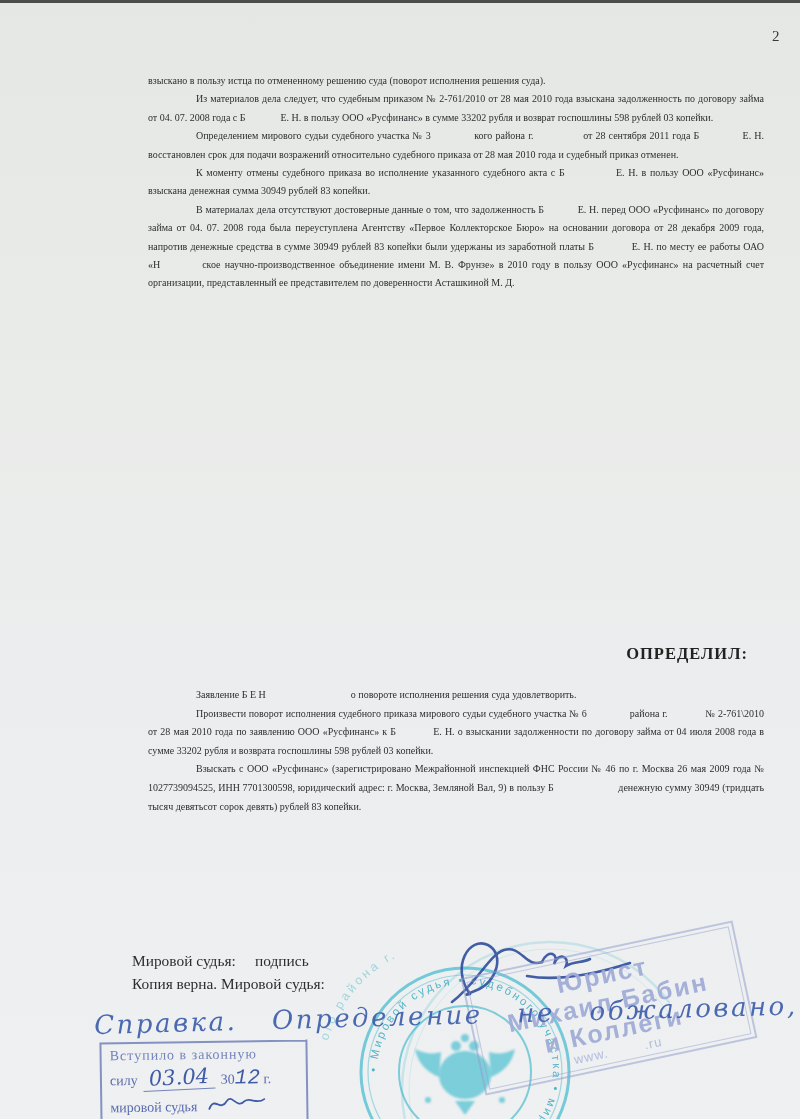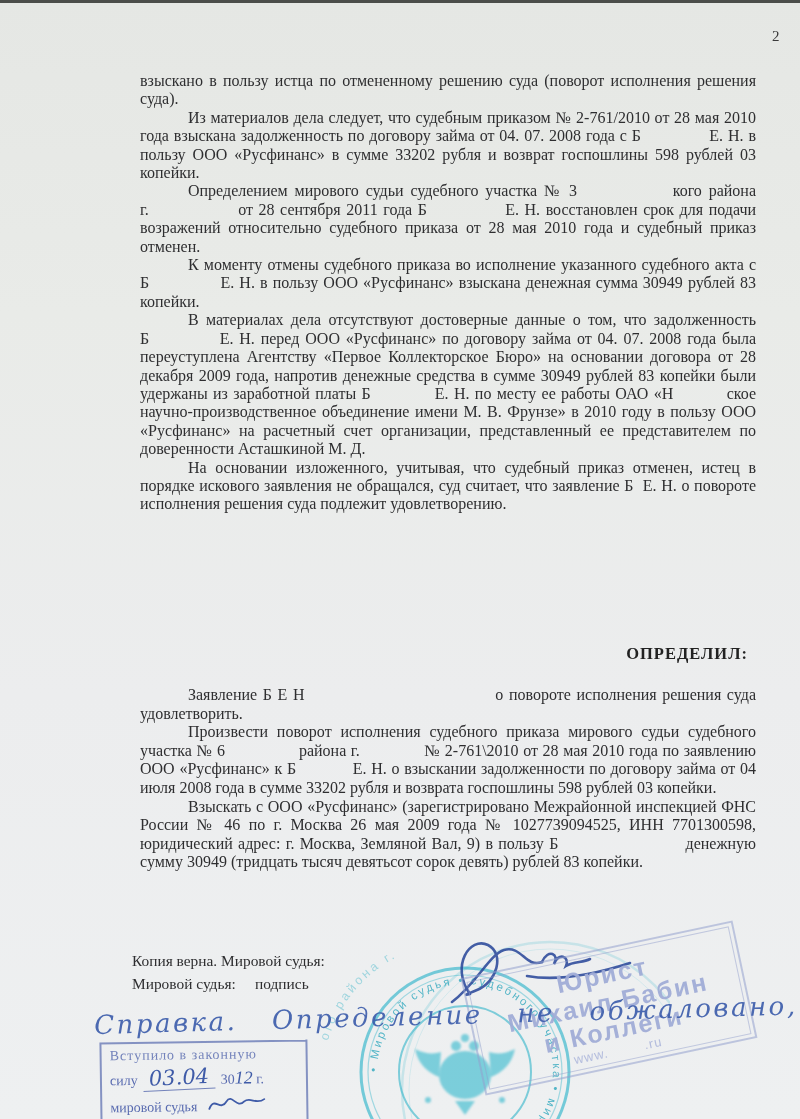--- a/index.html
+++ b/index.html
@@ -4,21 +4,21 @@
 <style>
   html,body{margin:0;padding:0;}
   body{
     width:800px;height:1119px;position:relative;overflow:hidden;
     background:linear-gradient(180deg,#e5e7e4 0%,#e9ebe8 28%,#ecedee 62%,#eef0f1 100%);
     font-family:"Liberation Serif",serif;color:#2f2f2f;
   }
   .scan-edge{position:absolute;top:0;left:0;width:800px;height:3px;background:#4b4d4a;}
   .page-number{position:absolute;left:772px;top:28px;font-size:15px;color:#3a3a3a;}
 
-  .doc-upper,.doc-lower{position:absolute;left:140px;width:616px;font-size:16px;color:#2e2e30;}
+  .doc-upper,.doc-lower{position:absolute;left:148px;width:616px;font-size:10px;color:#2e2e30;}
   .doc-upper{top:72px;line-height:18.4px;}
   .doc-lower{top:686px;line-height:18.6px;}
   .para{margin:0;text-align:justify;}
   .para.indent{text-indent:48px;}
   .doc-heading{
     position:absolute;left:132px;top:644px;width:616px;text-align:right;
     font-weight:bold;font-size:16.5px;letter-spacing:1px;text-indent:40px;color:#222;
   }
   .sig-block{position:absolute;left:132px;top:950px;font-size:15.4px;line-height:22.5px;color:#2e2e30;}
 
@@ -54,50 +54,49 @@
     padding:4px 0 0 8px;transform:rotate(-0.8deg);
     color:rgba(62,84,164,.85);font-family:"Liberation Serif",serif;
   }
   .fs-line1{font-size:14px;letter-spacing:1px;color:rgba(62,84,164,.7);}
   .fs-line2{font-size:14px;margin-top:2px;white-space:nowrap;}
   .fs-date{
     display:inline-block;font-family:"DejaVu Serif",serif;font-style:italic;font-size:21px;
     color:rgba(43,74,160,.9);border-bottom:1.5px solid rgba(62,84,164,.7);
     padding:0 6px;margin:0 2px;transform:rotate(-2deg);
   }
-  .fs-year-hw{font-family:Liberation Serif, serif;font-style:italic;font-size:18px;color:rgba(43,74,160,.9);margin-top:10px;}
+  .fs-year-hw{font-family:Liberation Mono, monospace;font-style:italic;font-size:21px;color:rgba(43,74,160,.9);margin-top:10px;}
   .fs-line3{font-size:14px;margin-top:3px;white-space:nowrap;}
   .fs-sig{vertical-align:-4px;margin-left:6px;}
 </style>
 </head>
 <body>
 
 <div class="scan-edge"></div>
 <div class="page-number">2</div>
 
 <div class="doc-upper">
     <p class="para">взыскано в пользу истца по отмененному решению суда (поворот исполнения решения суда).</p>
     <p class="para indent">Из материалов дела следует, что судебным приказом № 2-761/2010 от 28 мая 2010 года взыскана задолженность по договору займа от 04. 07. 2008 года с Б&nbsp;&nbsp;&nbsp;&nbsp;&nbsp;&nbsp;&nbsp;&nbsp;&nbsp;&nbsp;&nbsp;&nbsp;&nbsp;&nbsp;Е. Н. в пользу ООО «Русфинанс» в сумме 33202 рубля и возврат госпошлины 598 рублей 03 копейки.</p>
     <p class="para indent">Определением мирового судьи судебного участка № 3&nbsp;&nbsp;&nbsp;&nbsp;&nbsp;&nbsp;&nbsp;&nbsp;&nbsp;&nbsp;&nbsp;&nbsp;&nbsp;&nbsp;кого района г.&nbsp;&nbsp;&nbsp;&nbsp;&nbsp;&nbsp;&nbsp;&nbsp;&nbsp;&nbsp;&nbsp;&nbsp;&nbsp;&nbsp;&nbsp;&nbsp;от 28 сентября 2011 года Б&nbsp;&nbsp;&nbsp;&nbsp;&nbsp;&nbsp;&nbsp;&nbsp;&nbsp;&nbsp;&nbsp;&nbsp;&nbsp;&nbsp;Е. Н. восстановлен срок для подачи возражений относительно судебного приказа от 28 мая 2010 года и судебный приказ отменен.</p>
     <p class="para indent">К моменту отмены судебного приказа во исполнение указанного судебного акта с Б&nbsp;&nbsp;&nbsp;&nbsp;&nbsp;&nbsp;&nbsp;&nbsp;&nbsp;&nbsp;&nbsp;&nbsp;&nbsp;&nbsp;Е. Н. в пользу ООО «Русфинанс» взыскана денежная сумма 30949 рублей 83 копейки.</p>
     <p class="para indent">В материалах дела отсутствуют достоверные данные о том, что задолженность Б&nbsp;&nbsp;&nbsp;&nbsp;&nbsp;&nbsp;&nbsp;&nbsp;&nbsp;&nbsp;&nbsp;&nbsp;Е. Н. перед ООО «Русфинанс» по договору займа от 04. 07. 2008 года была переуступлена Агентству «Первое Коллекторское Бюро» на основании договора от 28 декабря 2009 года, напротив денежные средства в сумме 30949 рублей 83 копейки были удержаны из заработной платы Б&nbsp;&nbsp;&nbsp;&nbsp;&nbsp;&nbsp;&nbsp;&nbsp;&nbsp;&nbsp;&nbsp;&nbsp;Е. Н. по месту ее работы ОАО «Н&nbsp;&nbsp;&nbsp;&nbsp;&nbsp;&nbsp;&nbsp;&nbsp;&nbsp;&nbsp;ское научно-производственное объединение имени М. В. Фрунзе» в 2010 году в пользу ООО «Русфинанс» на расчетный счет организации, представленный ее представителем по доверенности Асташкиной М. Д.</p>
-    <p class="para indent">На основании изложенного, учитывая, что судебный приказ отменен, истец в порядке искового заявления не обращался, суд считает, что заявление Б&nbsp;&nbsp;Е. Н. о повороте исполнения решения суда подлежит удовлетворению.</p>
   </div>
 
 <div class="doc-heading">ОПРЕДЕЛИЛ:</div>
 
 <div class="doc-lower">
     <p class="para indent">Заявление Б Е Н&nbsp;&nbsp;&nbsp;&nbsp;&nbsp;&nbsp;&nbsp;&nbsp;&nbsp;&nbsp;&nbsp;&nbsp;&nbsp;&nbsp;&nbsp;&nbsp;&nbsp;&nbsp;&nbsp;&nbsp;&nbsp;&nbsp;&nbsp;&nbsp;&nbsp;&nbsp;&nbsp;&nbsp;&nbsp;&nbsp;&nbsp;&nbsp;&nbsp;&nbsp;о повороте исполнения решения суда удовлетворить.</p>
     <p class="para indent">Произвести поворот исполнения судебного приказа мирового судьи судебного участка № 6&nbsp;&nbsp;&nbsp;&nbsp;&nbsp;&nbsp;&nbsp;&nbsp;&nbsp;&nbsp;&nbsp;&nbsp;&nbsp;&nbsp;&nbsp;&nbsp;района г.&nbsp;&nbsp;&nbsp;&nbsp;&nbsp;&nbsp;&nbsp;&nbsp;&nbsp;&nbsp;&nbsp;&nbsp;&nbsp;&nbsp;№ 2-761\2010 от 28 мая 2010 года по заявлению ООО «Русфинанс» к Б&nbsp;&nbsp;&nbsp;&nbsp;&nbsp;&nbsp;&nbsp;&nbsp;&nbsp;&nbsp;&nbsp;&nbsp;Е. Н. о взыскании задолженности по договору займа от 04 июля 2008 года в сумме 33202 рубля и возврата госпошлины 598 рублей 03 копейки.</p>
     <p class="para indent">Взыскать с ООО «Русфинанс» (зарегистрировано Межрайонной инспекцией ФНС России № 46 по г. Москва 26 мая 2009 года № 1027739094525, ИНН 7701300598, юридический адрес: г. Москва, Земляной Вал, 9) в пользу Б&nbsp;&nbsp;&nbsp;&nbsp;&nbsp;&nbsp;&nbsp;&nbsp;&nbsp;&nbsp;&nbsp;&nbsp;&nbsp;&nbsp;&nbsp;&nbsp;&nbsp;&nbsp;&nbsp;&nbsp;&nbsp;&nbsp;&nbsp;&nbsp;денежную сумму 30949 (тридцать тысяч девятьсот сорок девять) рублей 83 копейки.</p>
   </div>
 
 <div class="sig-block">
+  <div>Мировой судья:&nbsp;&nbsp;&nbsp;&nbsp;&nbsp;подпись</div>
   <div>Копия верна. Мировой судья:</div>
-  <div>Мировой судья:&nbsp;&nbsp;&nbsp;&nbsp;&nbsp;подпись</div>
 </div>
 
 <svg class="seal-layer" width="360" height="184" viewBox="0 0 360 184">
   <defs>
     <path id="ringPath" d="M 67,137 A 88,88 0 1 1 243,137 A 88,88 0 1 1 67,137"></path>
     <path id="ghostPath" d="M 18,106 A 135,135 0 0 1 160,8"></path>
     <filter id="blr" x="-20%" y="-20%" width="140%" height="140%">
         <feGaussianBlur stdDeviation="1.1"></feGaussianBlur>
       </filter>
   </defs>

